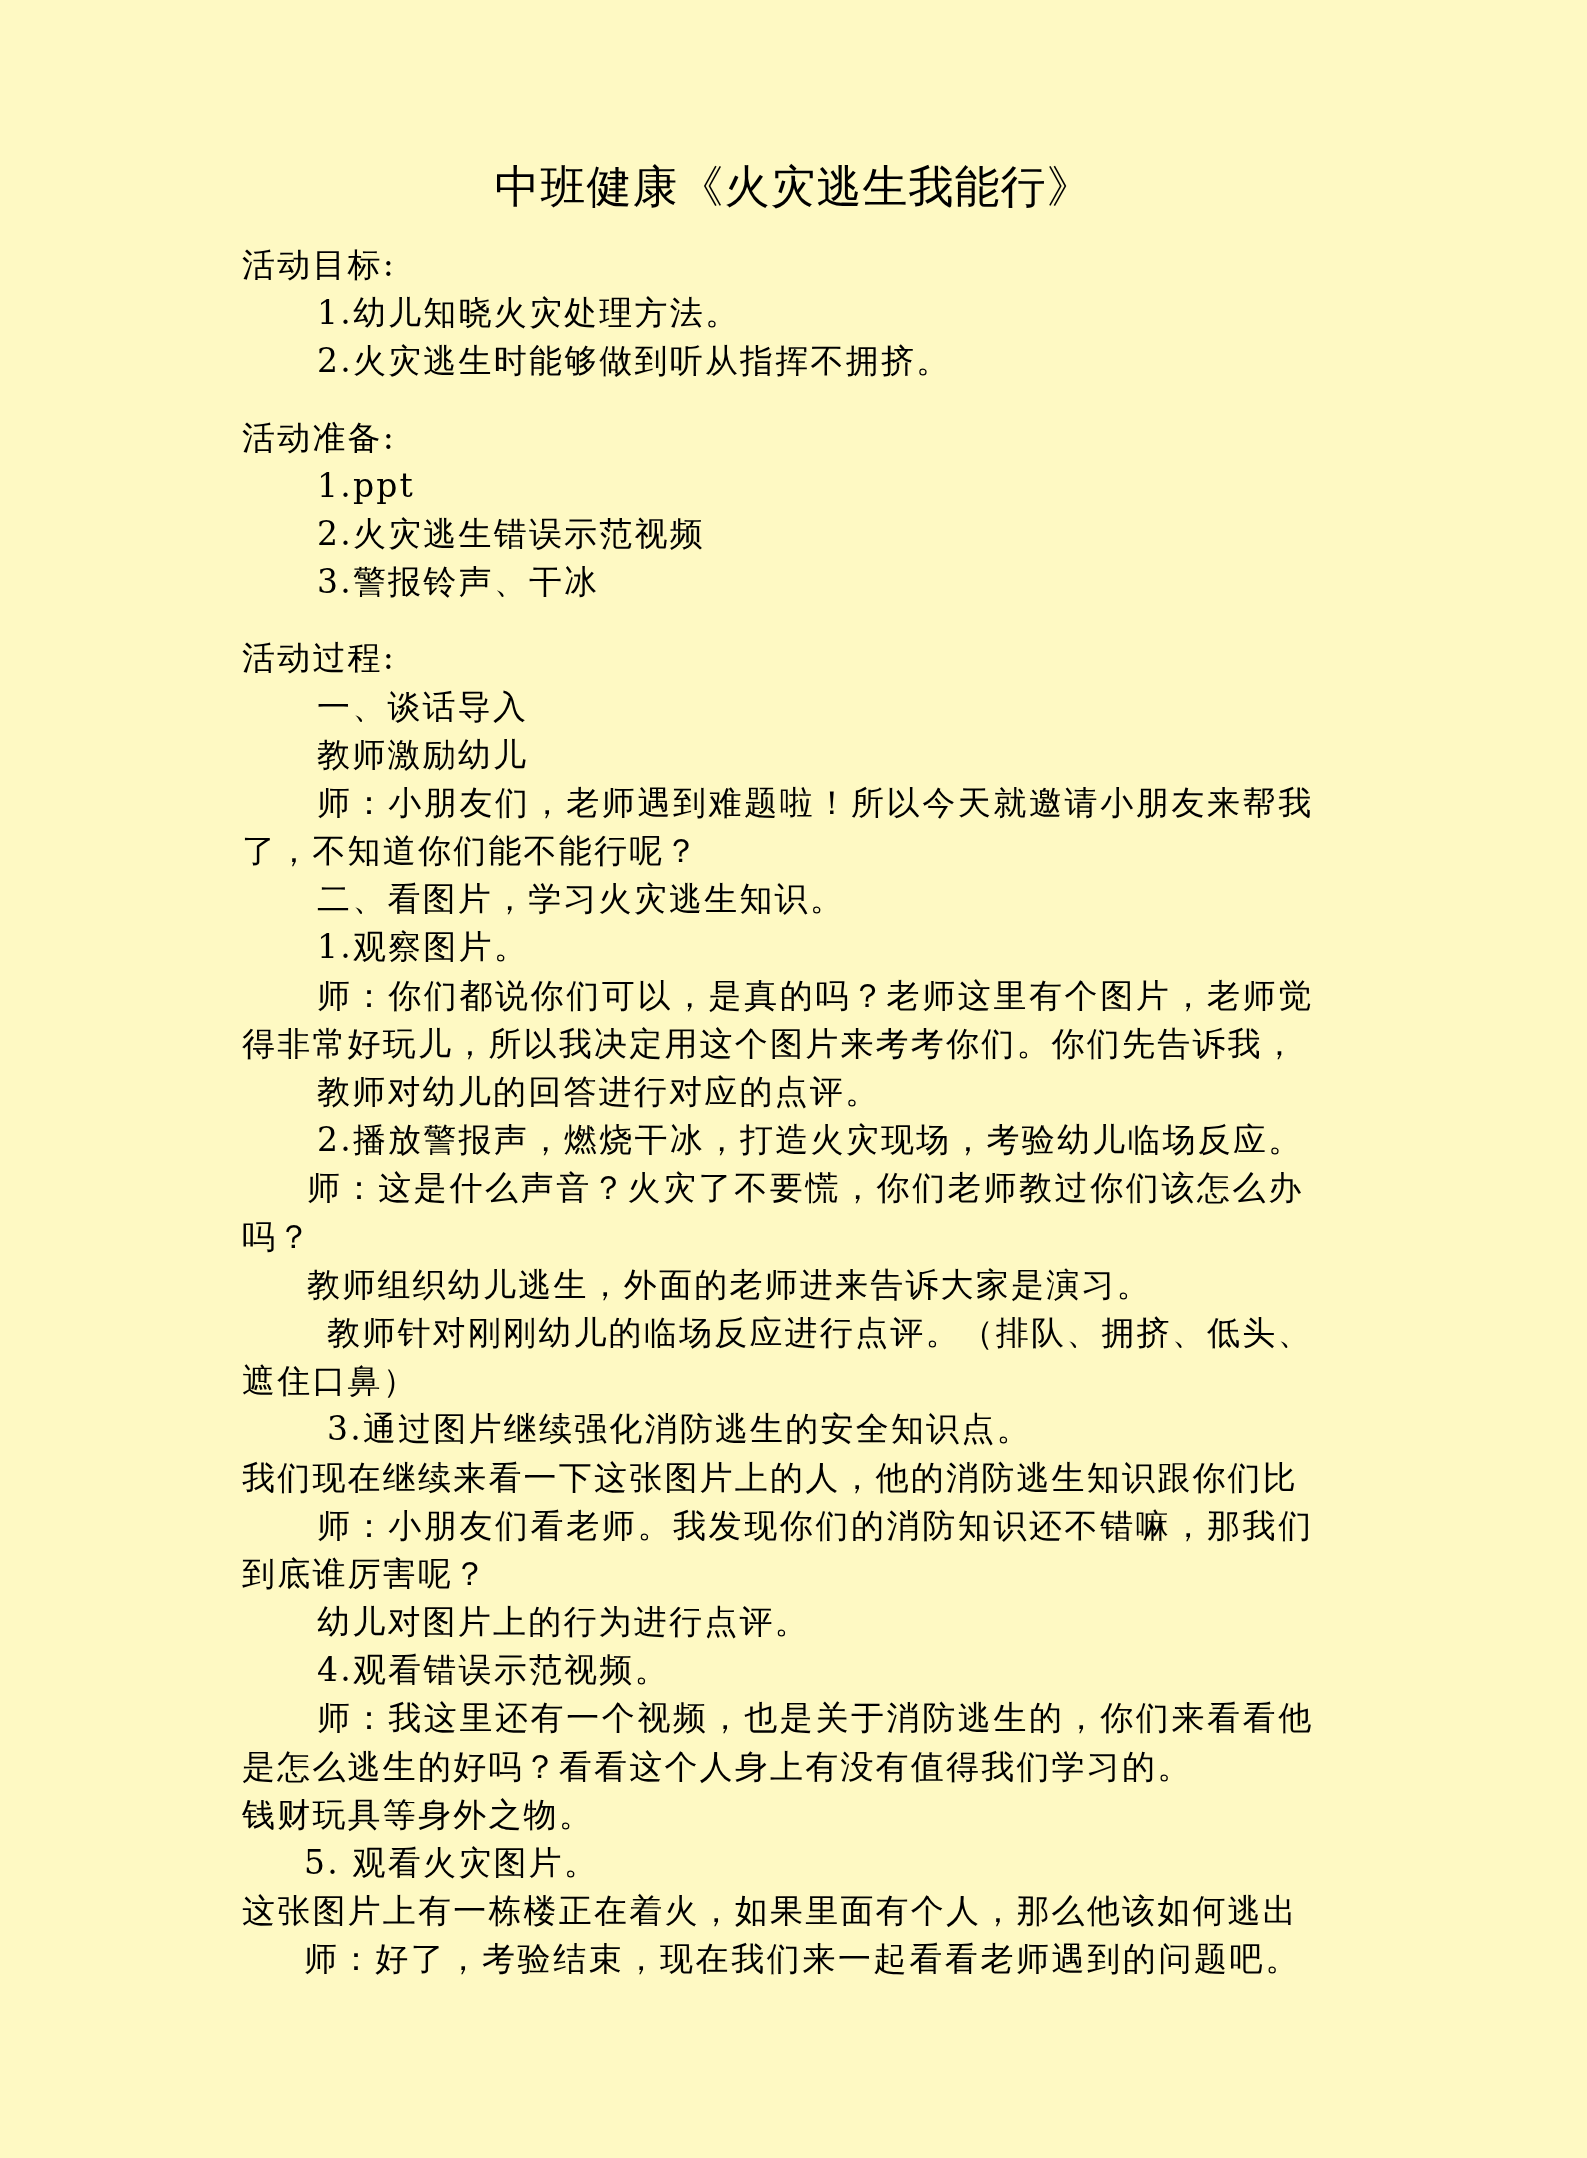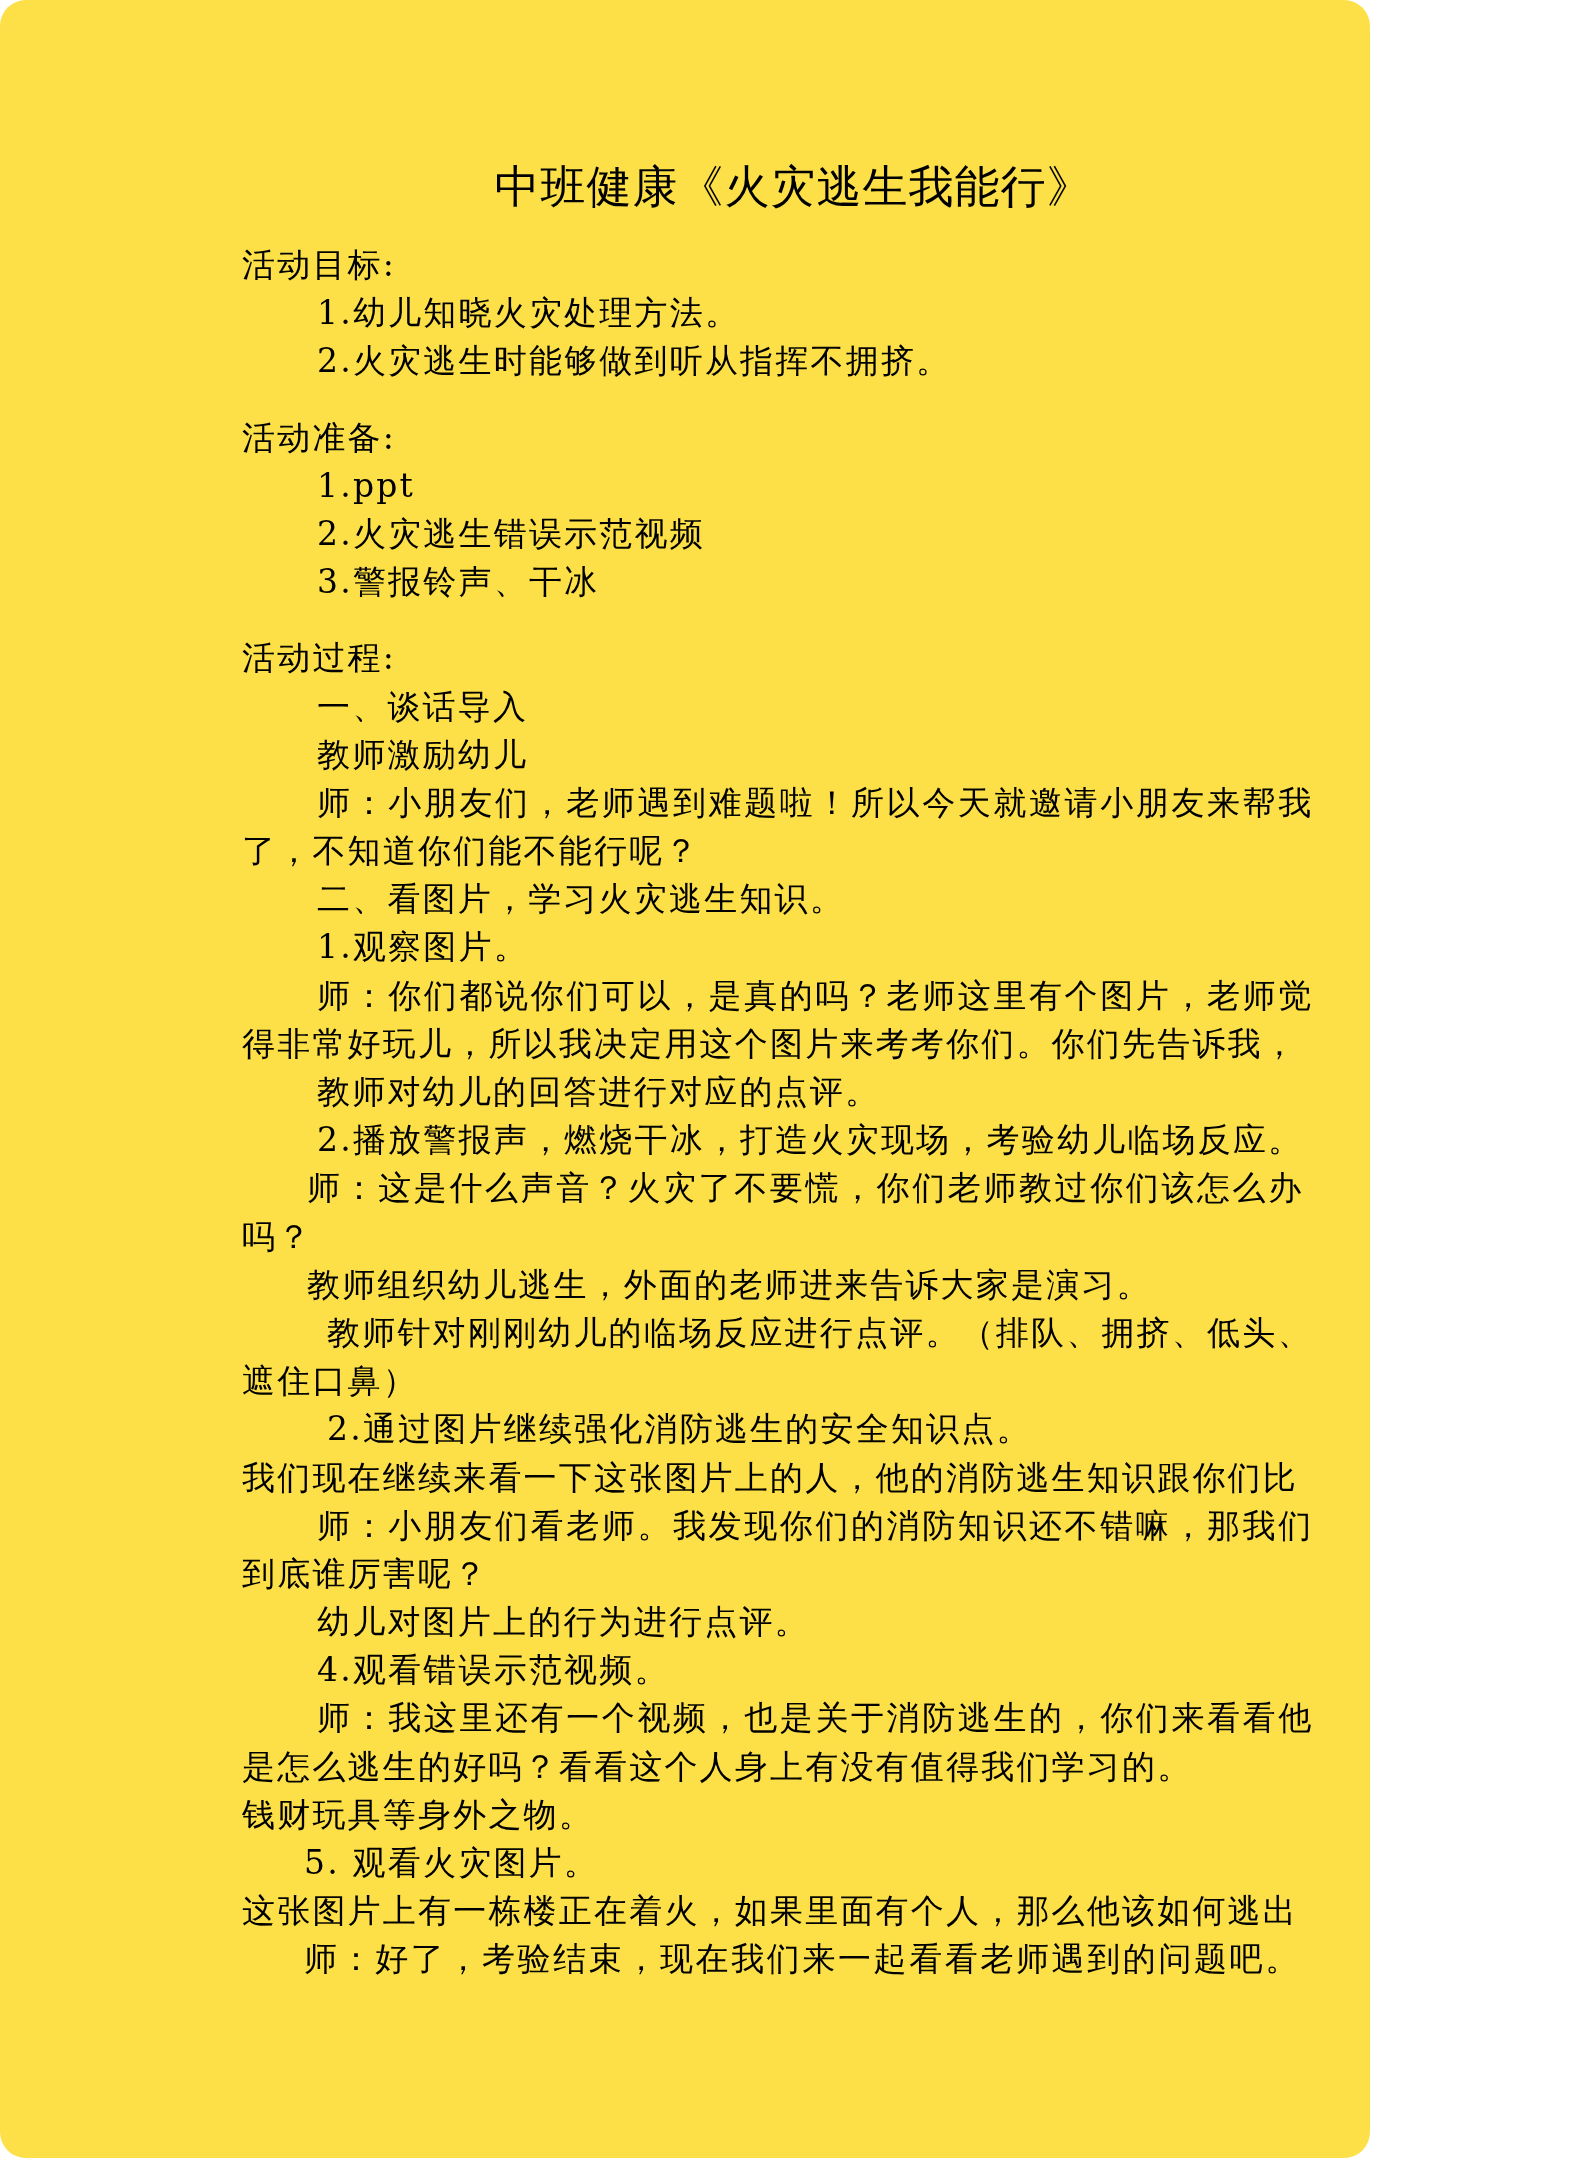--- a/index.html
+++ b/index.html
@@ -12,24 +12,23 @@
     height: 2158px;
     position: relative;
     overflow: hidden;
     font-family: "DejaVu Serif", "Liberation Serif", serif;
     color: #000000;
   }
   .page {
     position: absolute;
     left: 0;
     top: 0;
-    width: 1370px;
+    width: 1587px;
     height: 2158px;
-    background: #fde047;
-    border-radius: 26px;
+    background: #fef9c3;
   }
   .title {
     position: absolute;
     left: 0;
     width: 1587px;
     top: 152px;
     height: 70px;
     line-height: 70px;
     text-align: center;
     font-size: 45px;
@@ -84,21 +83,21 @@
     <div class="line ind">1.观察图片。</div>
     <div class="line ind just">师：你们都说你们可以，是真的吗？老师这里有个图片，老师觉</div>
     <div class="line cont">得非常好玩儿，所以我决定用这个图片来考考你们。你们先告诉我，</div>
     <div class="line ind">教师对幼儿的回答进行对应的点评。</div>
     <div class="line ind">2.播放警报声，燃烧干冰，打造火灾现场，考验幼儿临场反应。</div>
     <div class="line ind-s just">师：这是什么声音？火灾了不要慌，你们老师教过你们该怎么办</div>
     <div class="line cont">吗？</div>
     <div class="line ind-s">教师组织幼儿逃生，外面的老师进来告诉大家是演习。</div>
     <div class="line ind-m">教师针对刚刚幼儿的临场反应进行点评。（排队、拥挤、低头、</div>
     <div class="line cont">遮住口鼻）</div>
-    <div class="line ind-m">2.通过图片继续强化消防逃生的安全知识点。</div>
+    <div class="line ind-m">3.通过图片继续强化消防逃生的安全知识点。</div>
     <div class="line cont">我们现在继续来看一下这张图片上的人，他的消防逃生知识跟你们比</div>
     <div class="line ind just">师：小朋友们看老师。我发现你们的消防知识还不错嘛，那我们</div>
     <div class="line cont">到底谁厉害呢？</div>
     <div class="line ind">幼儿对图片上的行为进行点评。</div>
     <div class="line ind">4.观看错误示范视频。</div>
     <div class="line ind just">师：我这里还有一个视频，也是关于消防逃生的，你们来看看他</div>
     <div class="line cont">是怎么逃生的好吗？看看这个人身上有没有值得我们学习的。</div>
     <div class="line cont">钱财玩具等身外之物。</div>
     <div class="line ind-l">5. 观看火灾图片。</div>
     <div class="line cont">这张图片上有一栋楼正在着火，如果里面有个人，那么他该如何逃出</div>

